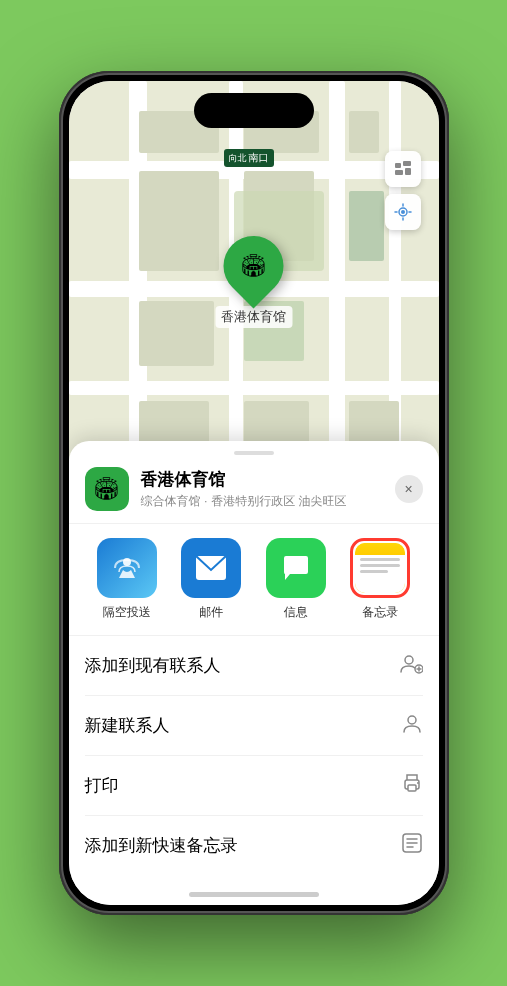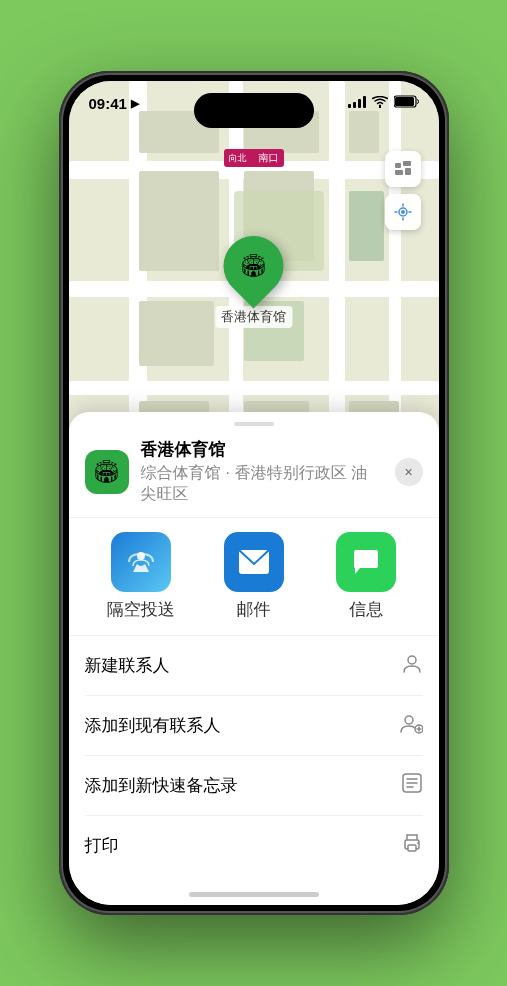--- a/index.html
+++ b/index.html
@@ -162,28 +162,28 @@
       font-weight: 500;
       background: rgba(255,255,255,0.85);
       padding: 2px 6px;
       border-radius: 4px;
     }
     
     .map-label-box {
       position: absolute;
       top: 68px;
       left: 155px;
-      background: #be185d;
+      background: #14532d;
       color: #fff;
       font-size: 10px;
       padding: 2px 5px;
       border-radius: 3px;
       display: flex;
       align-items: center;
-      gap: 12px;
+      gap: 2px;
     }
     
     .map-controls {
       position: absolute;
       top: 70px;
       right: 18px;
       display: flex;
       flex-direction: column;
       gap: 1px;
     }
@@ -235,21 +235,21 @@
     }
     .place-info {
       flex: 1;
     }
     .place-name {
       font-size: 17px;
       font-weight: 600;
       color: #000;
     }
     .place-subtitle {
-      font-size: 16px;
+      font-size: 12px;
       color: #888;
       margin-top: 2px;
     }
     .close-btn {
       width: 28px;
       height: 28px;
       background: #e8e8e8;
       border-radius: 50%;
       display: flex;
       align-items: center;
@@ -283,21 +283,21 @@
       justify-content: center;
       position: relative;
     }
     .share-icon-wrap.airdrop { background: linear-gradient(135deg, #1a7bd4 0%, #5bc8f5 100%); }
     .share-icon-wrap.messages { background: #2bd158; }
     .share-icon-wrap.mail { background: #1a7bd4; }
     .share-icon-wrap.notes { background: #fff; border: 1.5px solid #e0e0e0; }
     .share-icon-wrap.notes.selected { border: 3px solid #ff3b30; }
     .share-icon-wrap.more { background: #e0e0e0; }
     .share-label {
-      font-size: 17px;
+      font-size: 12px;
       color: #333;
       text-align: left;
       font-family: Liberation Serif, serif;
     }
     
     .notes-icon {
       width: 50px;
       height: 50px;
       border-radius: 10px;
       background: #ffd60a;
@@ -386,45 +386,20 @@
     }
   </style>
 </head>
 <body>
 
 <div class="phone-frame">
   <div class="phone-screen">
 
     <div class="dynamic-island"></div>
 
-    <div class="status-bar">
-      <div class="status-time">
-        <span>09:41</span>
-        <span style="font-size:11px; font-weight:700; margin-left:1px;">▶</span>
-      </div>
-      <div class="status-right">
-        <div class="signal-bars">
-          <div class="signal-bar" style="height:4px;"></div>
-          <div class="signal-bar" style="height:6px;"></div>
-          <div class="signal-bar" style="height:9px;"></div>
-          <div class="signal-bar" style="height:12px;"></div>
-        </div>
-        <svg class="wifi-icon" width="16" height="12" viewBox="0 0 16 12">
-          <path d="M8 9.5 L8 11.5" stroke="#000" stroke-width="2" stroke-linecap="round"></path>
-          <path d="M5.5 7.5 Q8 5.5 10.5 7.5" stroke="#000" stroke-width="1.5" fill="none" stroke-linecap="round"></path>
-          <path d="M3 5 Q8 1.5 13 5" stroke="#000" stroke-width="1.5" fill="none" stroke-linecap="round"></path>
-          <path d="M0.5 2.5 Q8 -1.5 15.5 2.5" stroke="#000" stroke-width="1.5" fill="none" stroke-linecap="round"></path>
-        </svg>
-        <svg class="battery-svg" viewBox="0 0 25 13">
-          <rect x="0" y="1" width="22" height="11" rx="2.5" stroke="#000" stroke-width="1.2" fill="none"></rect>
-          <rect x="1" y="2" width="19" height="9" rx="1.5" fill="#000"></rect>
-          <path d="M23 4.5 Q24.5 4.5 24.5 6.5 Q24.5 8.5 23 8.5" stroke="#000" stroke-width="1" fill="none"></path>
-        </svg>
-      </div>
-    </div>
 
     <div class="map-area">
       <div class="map-bg">
 
         <div class="road-h" style="top:80px; left:0; width:100%; background:#fff;"></div>
         <div class="road-h" style="top:200px; left:0; width:100%; background:#fff; height:16px;"></div>
         <div class="road-h" style="top:300px; left:0; width:100%; background:#fff; height:14px;"></div>
         <div class="road-v" style="top:0; left:60px; height:100%; background:#fff;"></div>
         <div class="road-v" style="top:0; left:160px; height:100%; background:#fff; width:14px;"></div>
         <div class="road-v" style="top:0; left:260px; height:100%; background:#fff; width:16px;"></div>
@@ -516,63 +491,76 @@
 
         <div class="share-item">
           <div class="share-icon-wrap messages">
             <svg width="32" height="32" viewBox="0 0 32 32">
               <path d="M4 6 Q4 4 6 4 L26 4 Q28 4 28 6 L28 20 Q28 22 26 22 L10 22 L5 28 L5 22 Q4 22 4 20 Z" fill="white"></path>
             </svg>
           </div>
           <span class="share-label">信息</span>
         </div>
 
+        <div class="share-item">
+          <div class="share-icon-wrap notes selected" style="border: 3px solid #ff3b30;">
+            <div class="notes-icon">
+              <div class="notes-icon-top"></div>
+              <div class="notes-icon-lines">
+                <div class="notes-line"></div>
+                <div class="notes-line"></div>
+                <div class="notes-line" style="width:70%;"></div>
+              </div>
+            </div>
+          </div>
+          <span class="share-label">备忘录</span>
+        </div>
 
       </div>
 
       <div class="action-list">
-        <div class="action-item">
-          <span class="action-text">新建联系人</span>
-          <span class="action-icon">
-            <svg width="22" height="22" viewBox="0 0 22 22">
-                <circle cx="11" cy="8" r="4" stroke="#888" stroke-width="1.5" fill="none"></circle>
-                <path d="M3 20 Q3 14 11 14 Q19 14 19 20" stroke="#888" stroke-width="1.5" fill="none" stroke-linecap="round"></path>
-              </svg>
-          </span>
-        </div>
         <div class="action-item">
           <span class="action-text">添加到现有联系人</span>
           <span class="action-icon">
             <svg width="24" height="22" viewBox="0 0 24 22">
                 <circle cx="10" cy="8" r="4" stroke="#888" stroke-width="1.5" fill="none"></circle>
                 <path d="M2 20 Q2 14 10 14 Q14 14 16 16" stroke="#888" stroke-width="1.5" fill="none" stroke-linecap="round"></path>
                 <circle cx="20" cy="17" r="4" fill="white" stroke="#888" stroke-width="1.5"></circle>
                 <path d="M18 17 L22 17 M20 15 L20 19" stroke="#888" stroke-width="1.5" stroke-linecap="round"></path>
               </svg>
           </span>
         </div>
         <div class="action-item">
-          <span class="action-text">添加到新快速备忘录</span>
+          <span class="action-text">新建联系人</span>
           <span class="action-icon">
             <svg width="22" height="22" viewBox="0 0 22 22">
-                <rect x="2" y="2" width="18" height="18" rx="3" stroke="#888" stroke-width="1.5" fill="none"></rect>
-                <path d="M6 7 L16 7 M6 11 L16 11 M6 15 L12 15" stroke="#888" stroke-width="1.5" stroke-linecap="round"></path>
+                <circle cx="11" cy="8" r="4" stroke="#888" stroke-width="1.5" fill="none"></circle>
+                <path d="M3 20 Q3 14 11 14 Q19 14 19 20" stroke="#888" stroke-width="1.5" fill="none" stroke-linecap="round"></path>
               </svg>
           </span>
         </div>
         <div class="action-item">
           <span class="action-text">打印</span>
           <span class="action-icon">
             <svg width="22" height="22" viewBox="0 0 22 22">
                 <rect x="4" y="8" width="14" height="9" rx="2" stroke="#888" stroke-width="1.5" fill="none"></rect>
                 <path d="M6 8 L6 3 L16 3 L16 8" stroke="#888" stroke-width="1.5" fill="none"></path>
                 <rect x="7" y="13" width="8" height="6" rx="1" stroke="#888" stroke-width="1.5" fill="white"></rect>
                 <circle cx="17" cy="11" r="1" fill="#888"></circle>
               </svg>
           </span>
         </div>
+        <div class="action-item">
+          <span class="action-text">添加到新快速备忘录</span>
+          <span class="action-icon">
+            <svg width="22" height="22" viewBox="0 0 22 22">
+                <rect x="2" y="2" width="18" height="18" rx="3" stroke="#888" stroke-width="1.5" fill="none"></rect>
+                <path d="M6 7 L16 7 M6 11 L16 11 M6 15 L12 15" stroke="#888" stroke-width="1.5" stroke-linecap="round"></path>
+              </svg>
+          </span>
+        </div>
       </div>
 
       <div class="home-indicator"></div>
     </div>
 
   </div>
 </div>
 
 </body></html>

